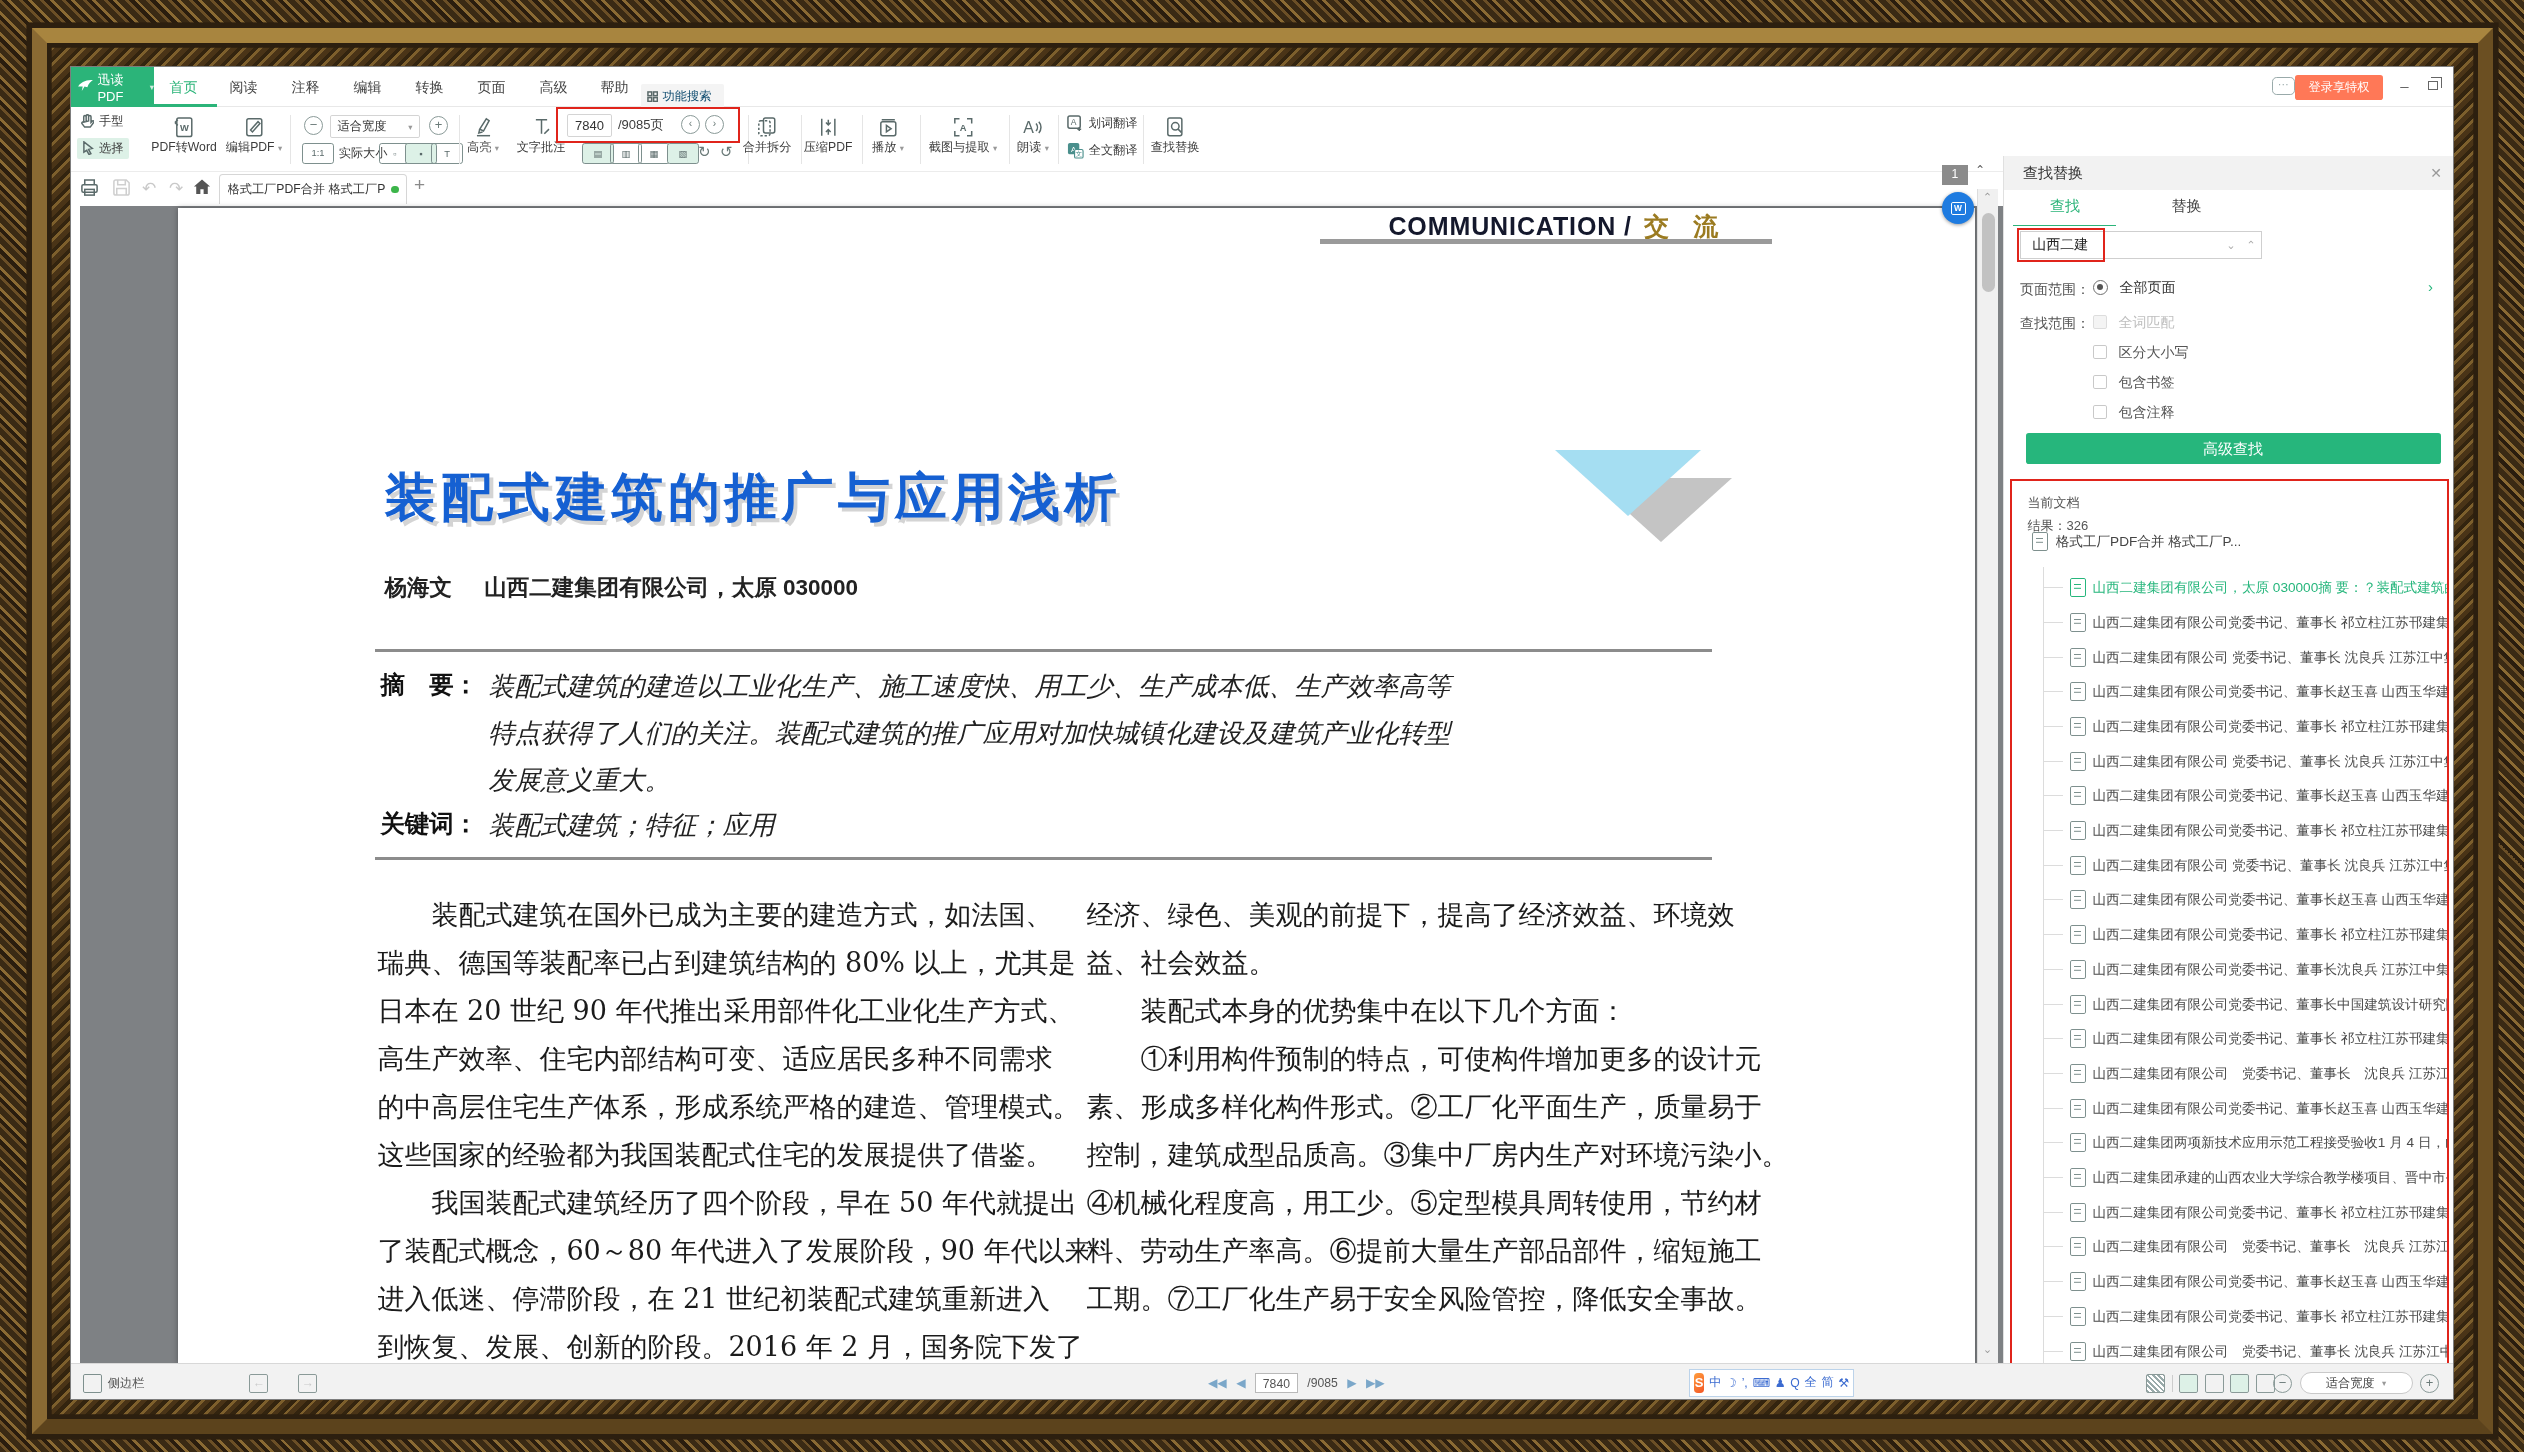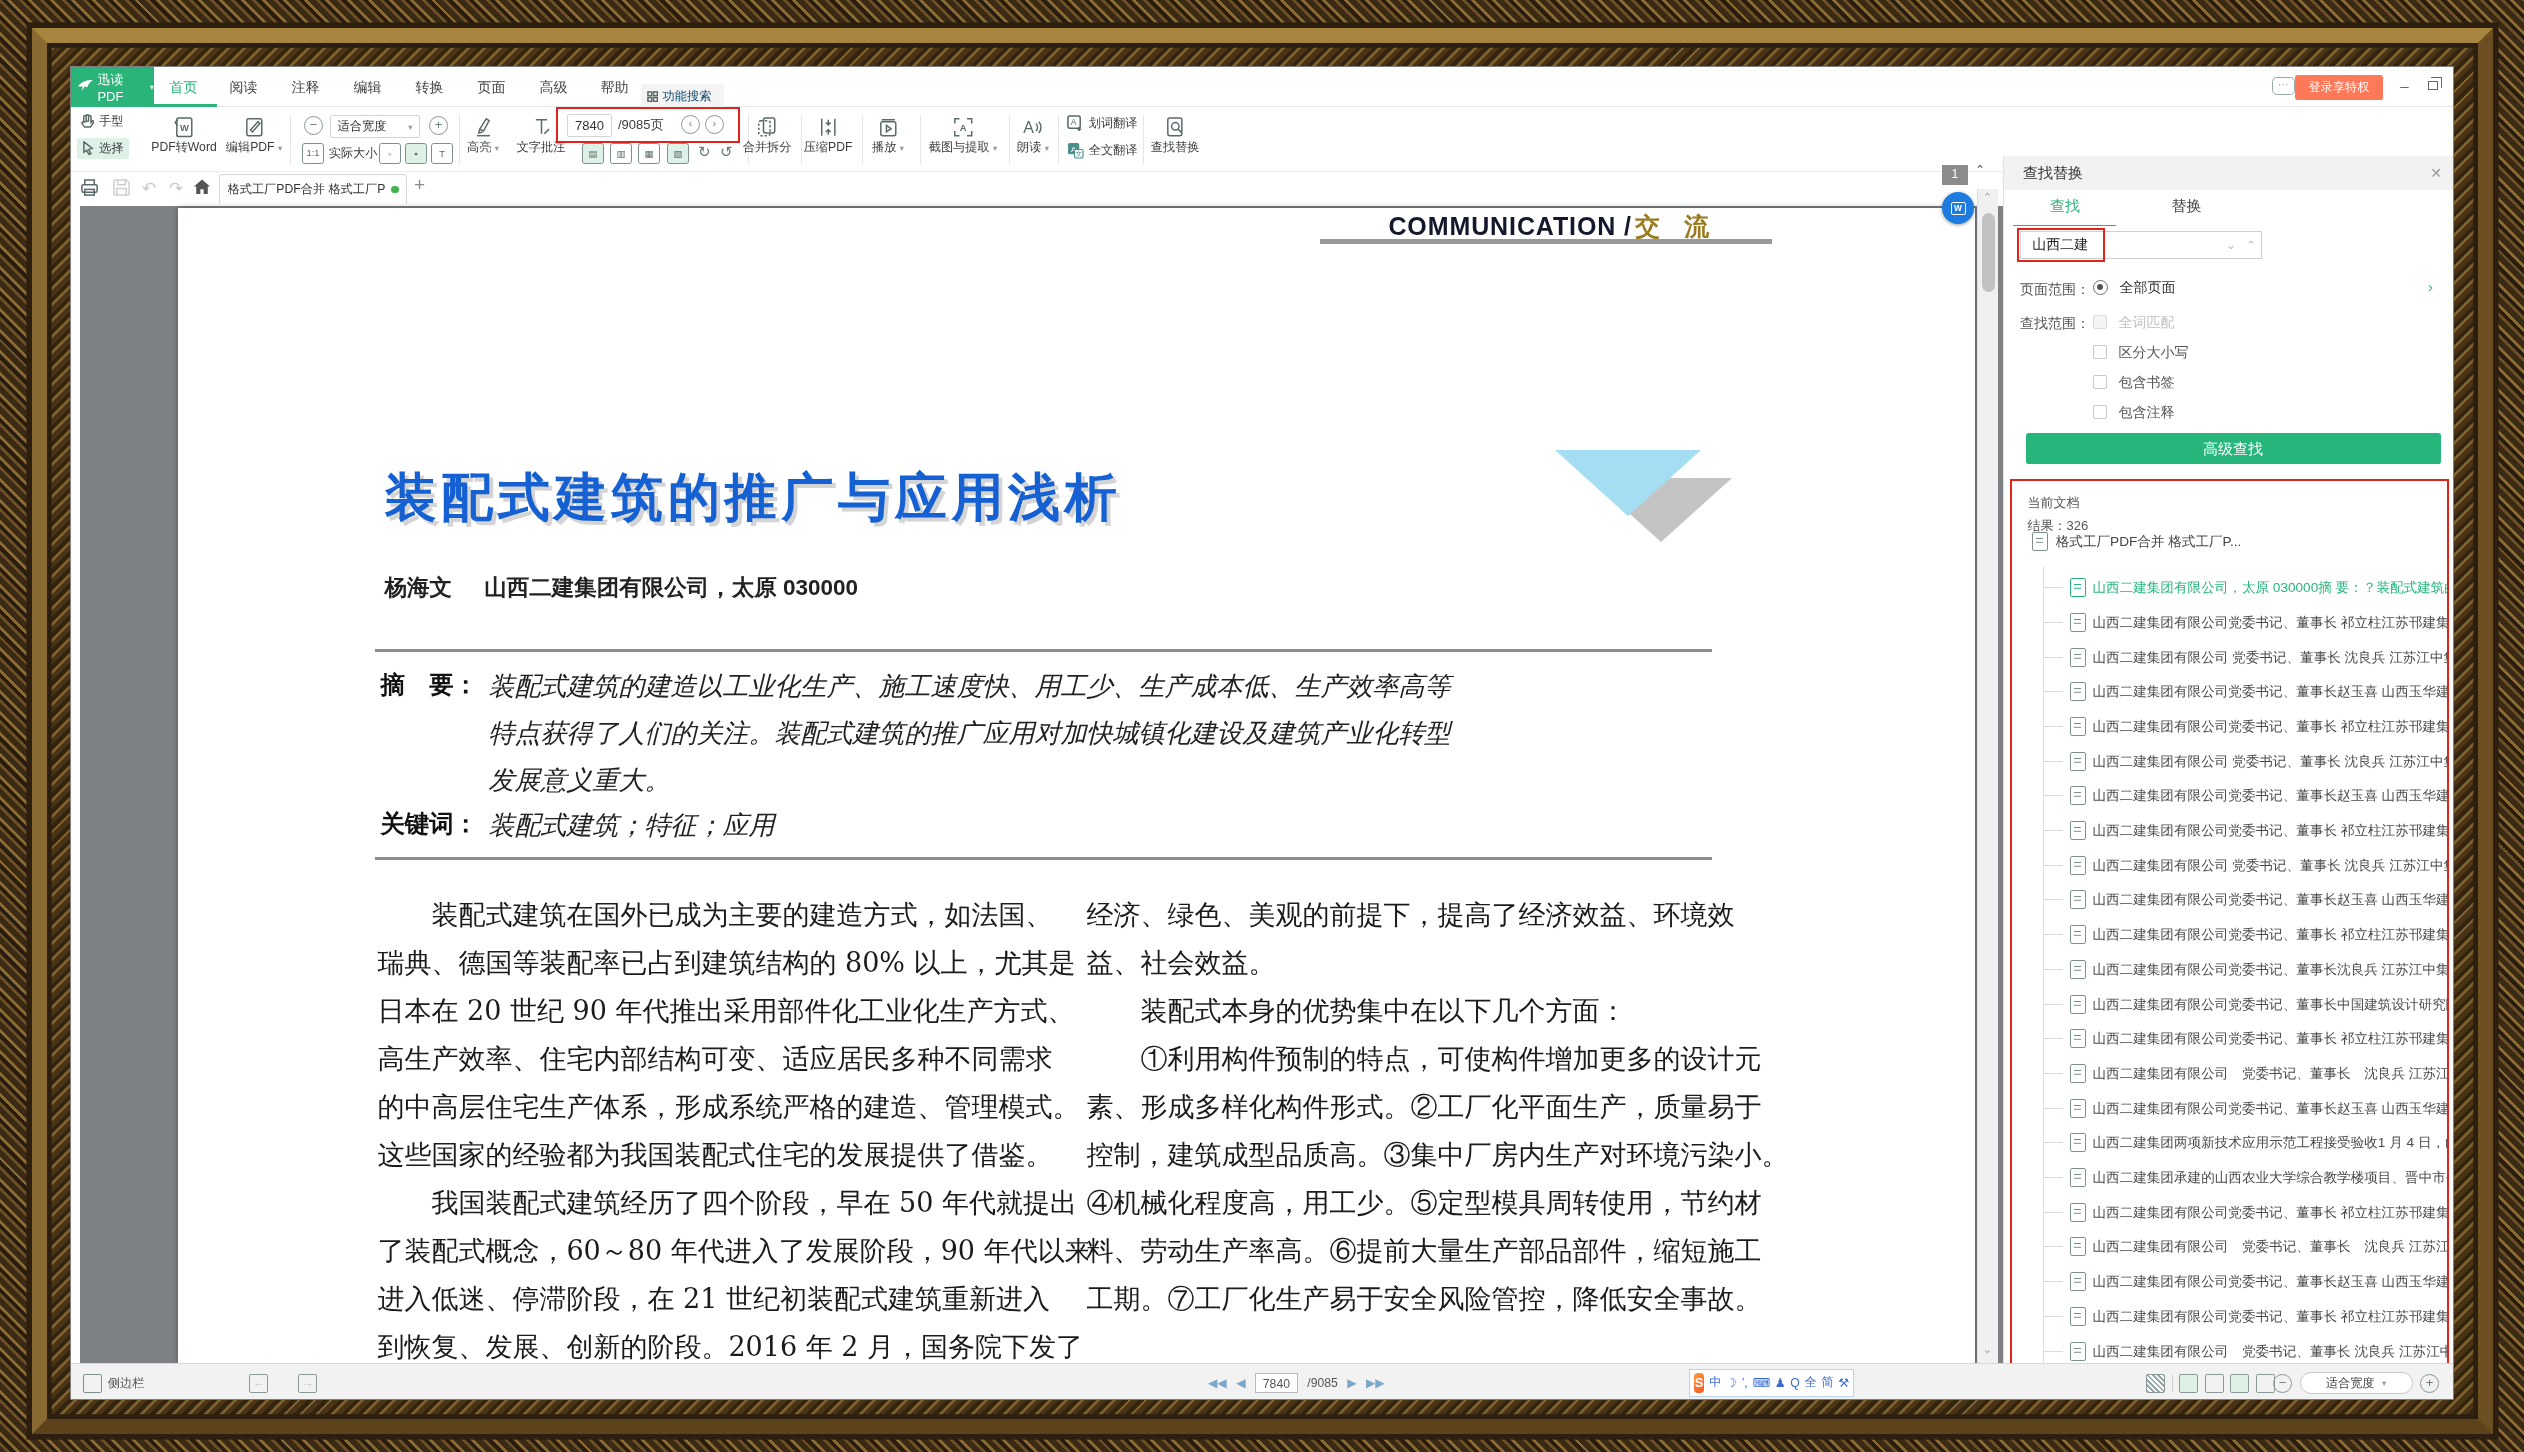--- a/index.html
+++ b/index.html
@@ -38,40 +38,40 @@
   .ribbon { position:absolute; left:0; top:40px; width:100%; height:65px; background:#fff; border-bottom:0.9px solid #ececec; }
   .vsep { position:absolute; top:7.5px; height:49px; width:0.9px; background:#e5e5e5; }
   .rsm { position:absolute; font-size:12.2px; color:#3c3c3c; display:flex; align-items:center; gap:4.7px; }
   .rsm.sel { background:#ddf1e7; border-radius:1.9px; padding:1.9px 5.6px; }
   .rbig { position:absolute; width:66px; text-align:center; font-size:12.2px; color:#3c3c3c; }
   .rbig .bicon { height:24.4px; display:flex; align-items:flex-end; justify-content:center; color:#5a6a6a; }
   .caret { color:#999; font-size:8.4px; }
   .pill { border:0.9px solid #d4d4d4; border-radius:1.9px; background:#fff; }
   .circlebtn { width:19px; height:19px; border:1.3px solid #8a9a98; border-radius:50%; color:#6a7a78;
       text-align:center; line-height:16px; font-size:13px; display:inline-block; }
-  .sqic { width:22px; height:20.6px; border:1.3px solid #7e908e; border-radius:2.8px; display:inline-block;
+  .sqic { width:32px; height:20.6px; border:1.3px solid #7e908e; border-radius:2.8px; display:inline-block;
       position:relative; color:#5a6a6a; font-size:9.4px; text-align:center; line-height:19px; }
   .sqic.on { background:#ddf1e7; }
   .redbox { position:absolute; border:2.8px solid #e0241b; }
   svg.mi { stroke:#5a6a6a; fill:none; stroke-width:1.6; }
 
   
   .quickbar { position:absolute; left:0; top:105px; width:100%; height:34px; background:#fff; }
   .qic { position:absolute; top:5.6px; color:#6c6c6c; }
   .filetab { position:absolute; left:148px; top:1.9px; width:188px; height:30px; border:0.9px solid #d6d6d6; border-bottom:none;
       border-radius:3.8px 3.8px 0 0; background:#fff; font-size:12.2px; color:#333; display:flex; align-items:center; padding:0 7.5px; gap:5.6px; }
   .gdot { width:7.5px; height:7.5px; border-radius:50%; background:#3cb54a; flex:none; }
 
   
   .viewer { position:absolute; left:9.4px; top:139px; width:1923px; height:1157px; background:#7e8184; }
   .page { position:absolute; left:98px; top:1.9px; width:1797px; height:1156px; background:#fff; box-shadow:0 0 5.6px rgba(0,0,0,.35); overflow:hidden; }
   .doc { font-family:"DejaVu Serif","Liberation Serif",serif; }
   .hdr-en { position:absolute; left:1210px; top:1.9px; font-size:25px; font-weight:bold; color:#14182c;
       letter-spacing:0.9px; font-family:"Liberation Sans",sans-serif; }
-  .hdr-cn { color:#9b7b21; letter-spacing:24.4px; margin-left:3px; }
+  .hdr-cn { color:#9b7b21; letter-spacing:24.4px; margin-left:12px; }
   .hdr-rule { position:absolute; left:1142px; top:31px; width:452px; height:5.6px; background:#9a9a9a; }
   .dtitle { position:absolute; left:206px; top:255px; font-size:52px; font-weight:bold; color:#1560d2;
       letter-spacing:4.7px; font-family:"Liberation Sans",sans-serif; text-shadow:3.8px 3.8px 0 rgba(160,160,160,.45); }
   .tri { position:absolute; width:0; height:0; }
   .authors { position:absolute; left:206px; top:364px; font-size:22.5px; font-weight:bold; color:#222;
       font-family:"Liberation Sans",sans-serif; }
   .authors .affil { margin-left:26px; }
   .hrule { position:absolute; left:197px; height:2.8px; background:#8c8c8c; width:1337px; }
   .abslabel { position:absolute; font-size:24.4px; font-weight:bold; color:#111; font-family:"Liberation Sans",sans-serif; }
   .absline { position:absolute; left:310px; width:1229px; font-size:26px; color:#222;font-style:italic; }

